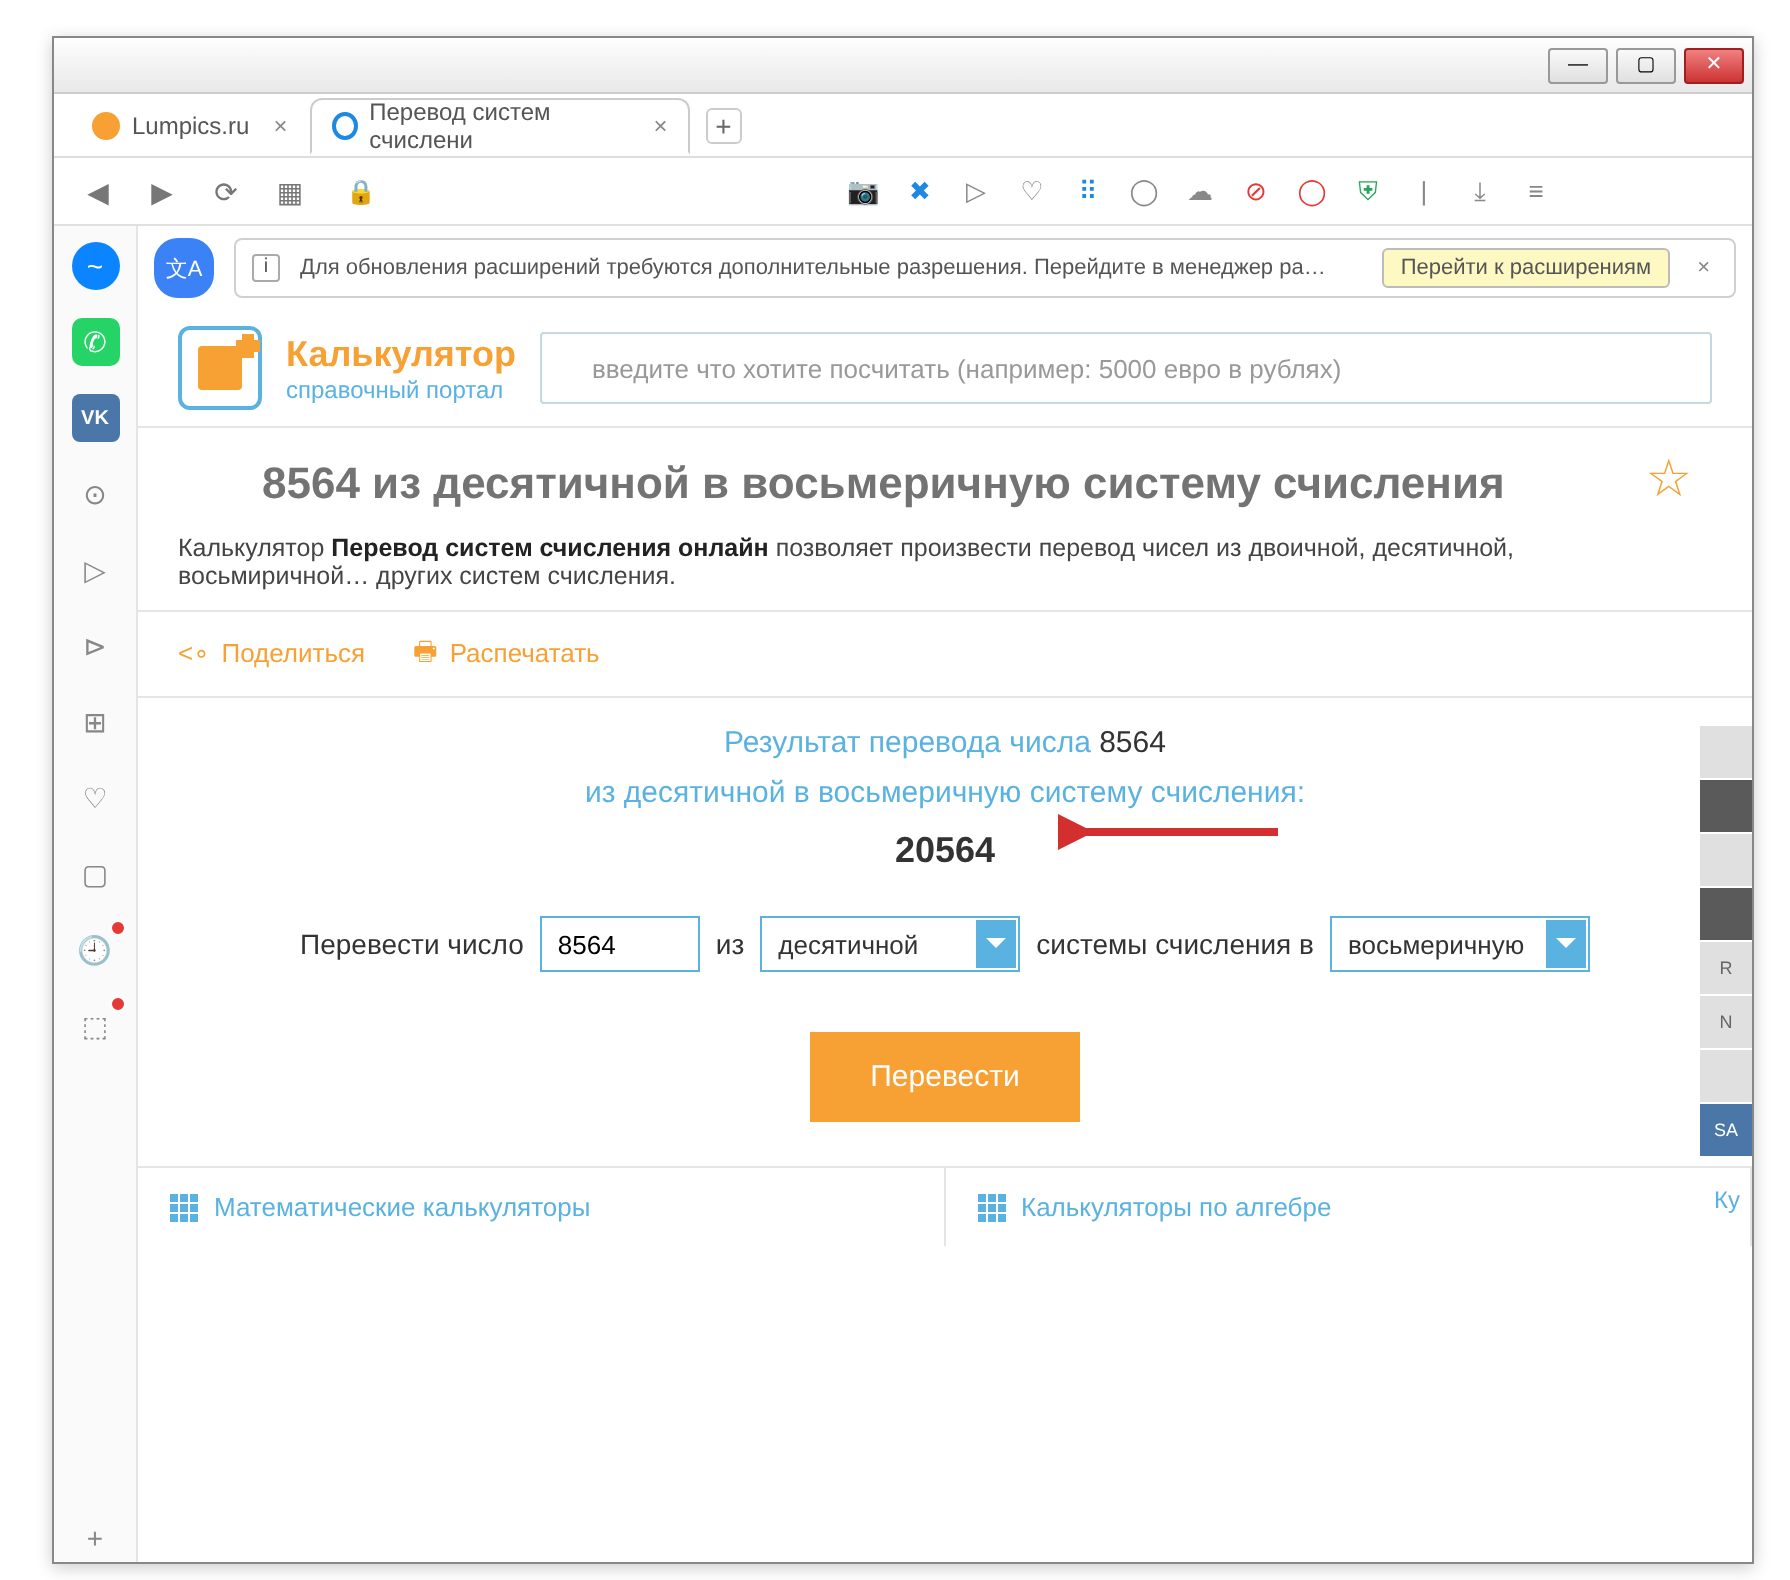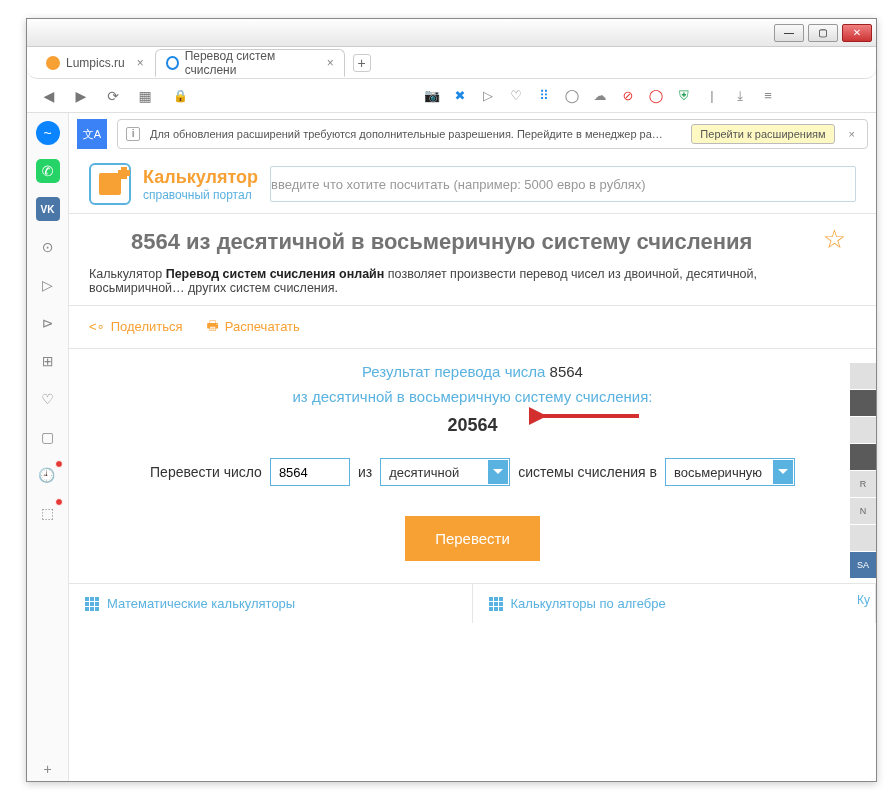--- a/index.html
+++ b/index.html
@@ -3,21 +3,21 @@
 <meta charset="utf-8">
 <style>
 * { box-sizing: border-box; margin: 0; padding: 0; font-family: Arial, sans-serif; }
 body { background: #fff; width: 895px; height: 790px; overflow: hidden; position: relative; }
 
 .window { position: absolute; top: 18px; left: 26px; right: 18px; bottom: 8px; border: 1px solid #888; background: #fff; box-shadow: 0 2px 8px rgba(0,0,0,.2); }
 .titlebar { height: 28px; background: linear-gradient(#fefefe, #e8e8e8); border-bottom: 1px solid #ccc; display: flex; justify-content: flex-end; align-items: center; }
 .winbtn { width: 30px; height: 18px; border: 1px solid #999; margin-right: 4px; font-size: 10px; text-align: center; line-height: 16px; background: linear-gradient(#f9f9f9,#e0e0e0); border-radius: 2px; cursor: pointer; }
 .winbtn.close { background: linear-gradient(#f08080,#cc3333); color: #fff; border-color: #a02020; }
 
-.tabrow { height: 32px; display: flex; align-items: center; padding-left: 8px; border-bottom: 1px solid #ddd; border-radius: 10px; }
+.tabrow { height: 32px; display: flex; align-items: center; padding-left: 8px; border-bottom: 1px solid #ddd; }
 .tab { display: flex; align-items: center; gap: 6px; padding: 0 10px; height: 28px; font-size: 12px; color: #555; border: 1px solid transparent; border-radius: 6px 6px 0 0; cursor: pointer; max-width: 190px; }
 .tab.active { background: #fff; border-color: #ccc; border-bottom-color: #fff; }
 .tab .fav { width: 14px; height: 14px; border-radius: 50%; display: inline-block; }
 .tab .fav.orange { background: #f7a033; }
 .tab .fav.blue { background: #fff; border: 2px solid #1e88e5; }
 .tab .x { font-size: 12px; color: #888; margin-left: 6px; }
 .newtab { width: 18px; height: 18px; border: 1px solid #ccc; border-radius: 3px; text-align: center; line-height: 16px; font-size: 14px; color: #666; margin-left: 8px; cursor: pointer; }
 
 .addr { height: 34px; display: flex; align-items: center; gap: 8px; padding: 0 10px; border-bottom: 1px solid #e0e0e0; }
 .nbtn { width: 24px; height: 24px; display: flex; align-items: center; justify-content: center; color: #777; font-size: 14px; cursor: pointer; }
@@ -28,34 +28,34 @@
 
 .body { display: flex; height: calc(100% - 94px); }
 .leftbar { width: 42px; border-right: 1px solid #e5e5e5; background: #fafafa; display: flex; flex-direction: column; align-items: center; gap: 14px; padding-top: 8px; }
 .sb { width: 24px; height: 24px; border-radius: 5px; display: flex; align-items: center; justify-content: center; font-size: 14px; color: #888; cursor: pointer; position: relative; }
 .sb.messenger { background: #0a84ff; color: #fff; border-radius: 50%; }
 .sb.whatsapp { background: #25d366; color: #fff; border-radius: 5px; }
 .sb.vk { background: #4a76a8; color: #fff; border-radius: 4px; font-size: 10px; font-weight: bold; }
 .sb .dot { position: absolute; top: -3px; right: -3px; width: 8px; height: 8px; background: #e53935; border-radius: 50%; border: 1px solid #fff; }
 
 .content { flex: 1; overflow: hidden; position: relative; }
-.translate-bar { position: absolute; left: 8px; top: 6px; width: 30px; height: 30px; background: #3b82f6; border-radius: 0; display: flex; align-items: center; justify-content: center; color: #fff; font-size: 11px; cursor: pointer; }
+.translate-bar { position: absolute; left: 8px; top: 6px; width: 30px; height: 30px; background: #3b82f6; border-radius: 12px; display: flex; align-items: center; justify-content: center; color: #fff; font-size: 11px; cursor: pointer; }
 .notice { margin: 6px 8px 6px 48px; border: 1px solid #d0d0d0; border-radius: 4px; display: flex; align-items: center; padding: 4px 8px; font-size: 11px; color: #555; gap: 10px; }
 .notice .info { border: 1px solid #aaa; width: 14px; height: 14px; border-radius: 2px; text-align: center; line-height: 12px; font-size: 10px; }
 .notice .gotobtn { border: 1px solid #bbb; padding: 3px 8px; border-radius: 3px; background: #fef9c3; cursor: pointer; }
 .notice .nx { color: #888; cursor: pointer; padding: 0 4px; }
 
 .page { padding: 0 0 0 0; }
 .brandrow { display: flex; align-items: center; gap: 12px; padding: 8px 20px 8px 20px; border-bottom: 1px solid #e5e5e5; }
 .logo { width: 42px; height: 42px; border: 2px solid #5ab2e0; border-radius: 6px; display: flex; align-items: center; justify-content: center; }
 .logo-inner { width: 22px; height: 22px; background: #f7a033; border-radius: 2px; position: relative; }
 .logo-inner::after { content: ""; position: absolute; top: -6px; right: -6px; width: 6px; height: 6px; background: #f7a033; box-shadow: 3px 3px 0 #f7a033, -3px 3px 0 #f7a033, 0 6px 0 #f7a033; }
 .brandtxt .t1 { color: #f7a033; font-weight: bold; font-size: 18px; }
 .brandtxt .t2 { color: #5ab2e0; font-size: 12px; }
-.searchbox { flex: 1; border: 1px solid #c7d7e2; height: 36px; border-radius: 2px; padding: 0 0; font-size: 13px; color: #999; display: flex; align-items: center; }
+.searchbox { flex: 1; border: 1px solid #c7d7e2; height: 36px; border-radius: 2px; padding: 0 25px; font-size: 13px; color: #999; display: flex; align-items: center; }
 
 .titleblock { padding: 14px 20px 6px; position: relative; }
 .h1 { color: #737373; font-size: 22px; font-weight: bold; line-height: 1.3; margin-left: 42px; }
 .star { position: absolute; right: 30px; top: 10px; color: #f7a033; font-size: 26px; cursor: pointer; }
 .desc { padding: 4px 20px 10px; font-size: 12.5px; color: #444; border-bottom: 1px solid #e5e5e5; }
 .desc b { font-weight: bold; color: #222; }
 
 .actions { display: flex; gap: 24px; padding: 10px 20px; border-bottom: 1px solid #e5e5e5; }
 .action { display: flex; align-items: center; gap: 6px; color: #f7a033; font-size: 13px; cursor: pointer; }
 .action .u { }

